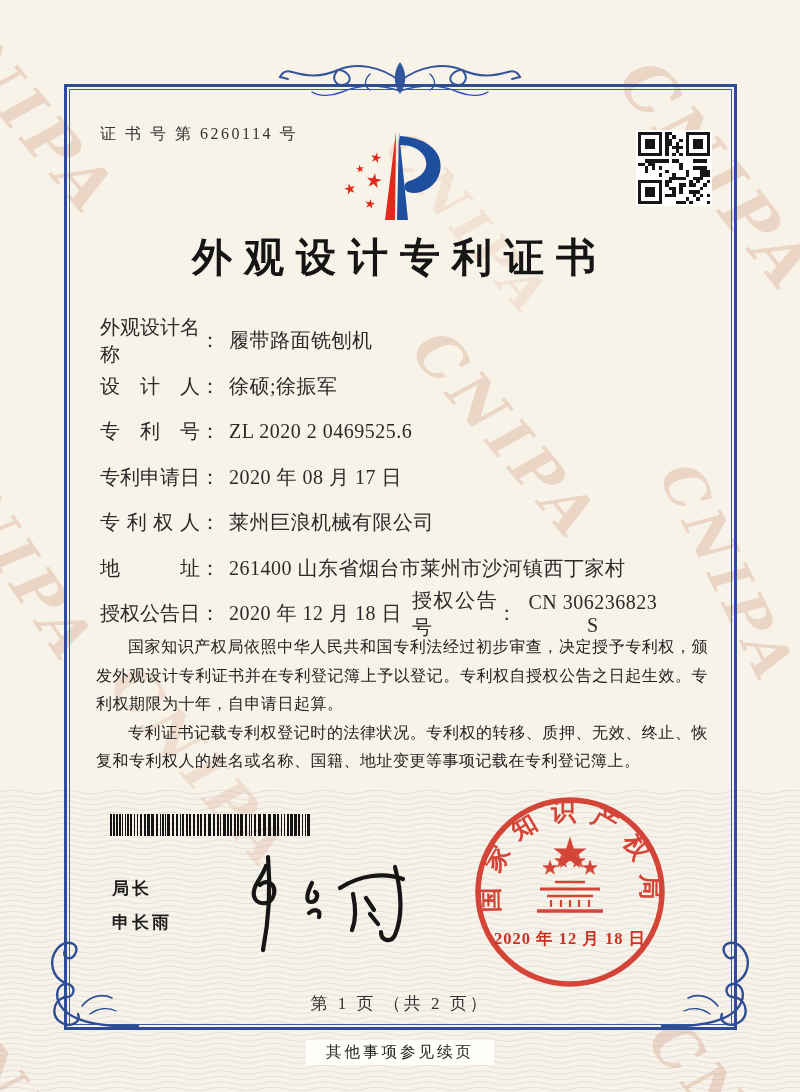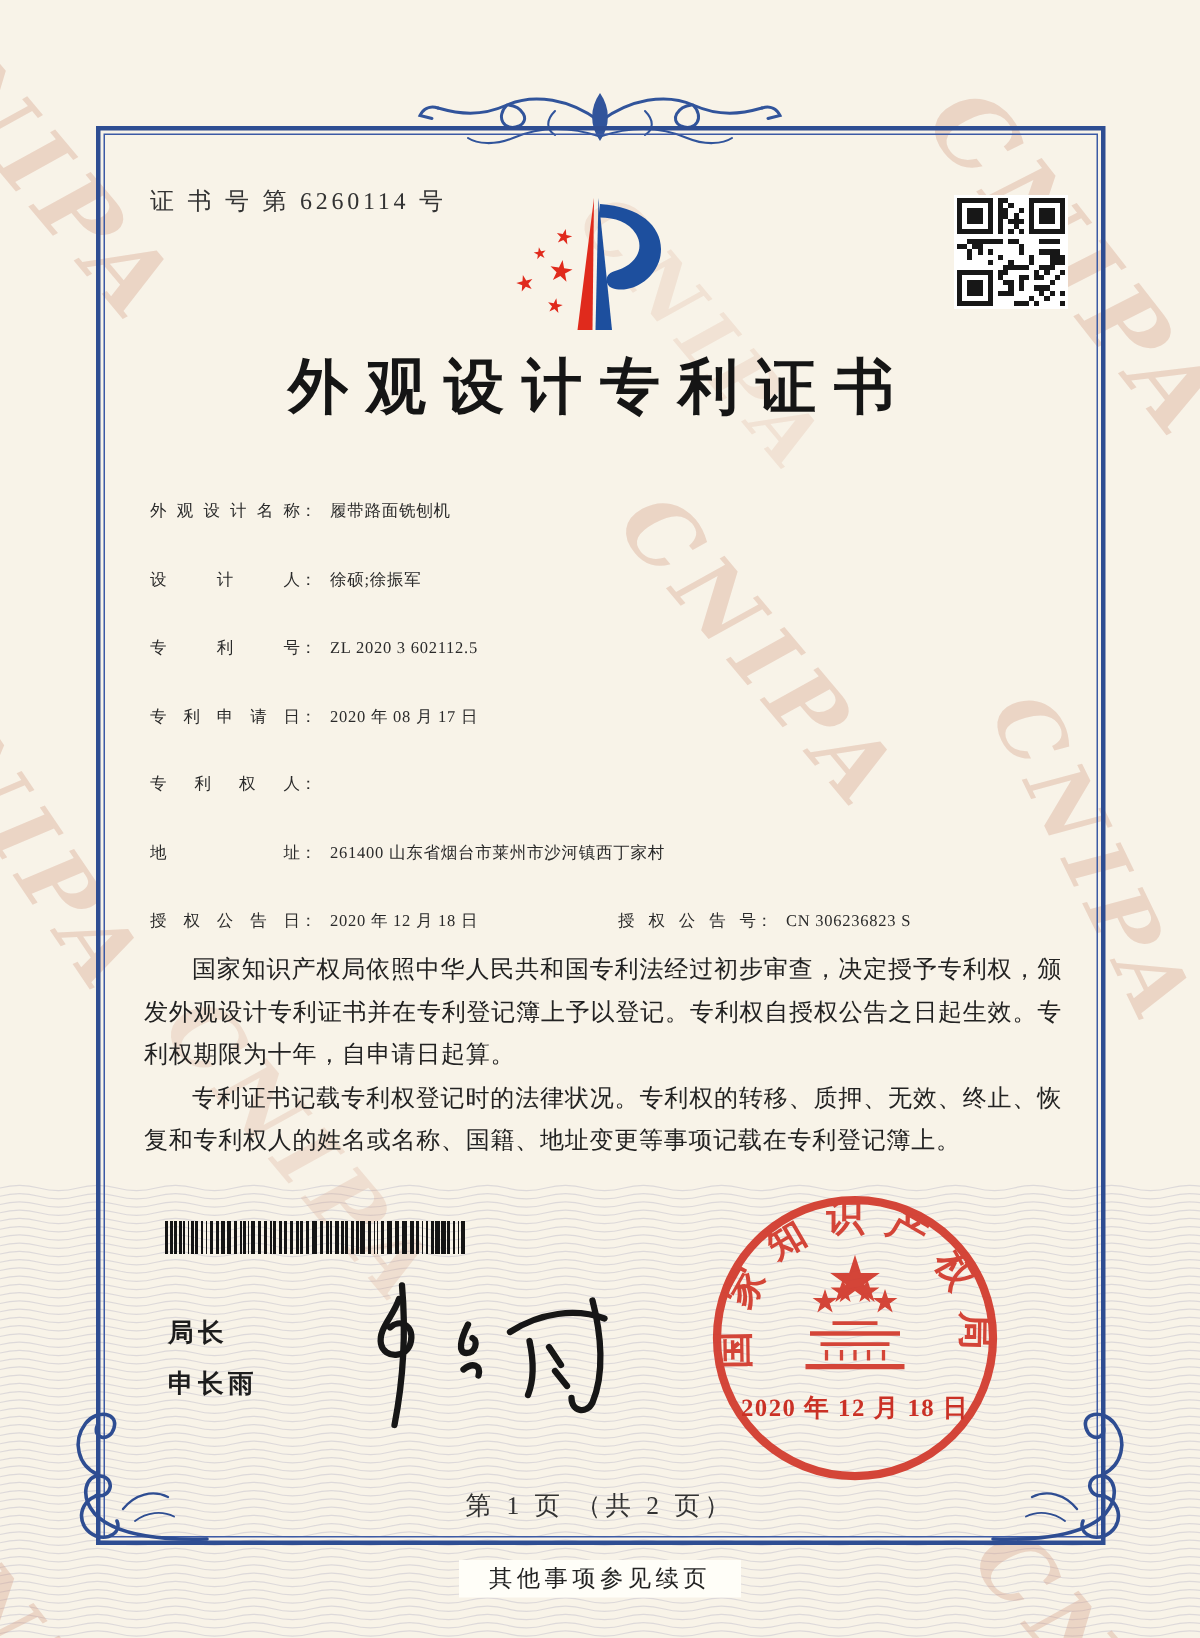--- a/index.html
+++ b/index.html
@@ -32,21 +32,21 @@
     letter-spacing:2.5px;
   }
   .qr-box{position:absolute;left:636px;top:130px;width:76px;height:76px;background:#fff;padding:2px;box-sizing:border-box;}
   .logo{position:absolute;left:334px;top:116px;width:132px;height:114px;}
   .title{
     position:absolute;left:0;right:0;top:230px;text-align:center;
     font-size:40px;font-weight:600;color:#151515;letter-spacing:12px;
   }
   
   .fields{position:absolute;left:100px;top:318px;width:560px;}
-  .frow{height:45.5px;display:flex;align-items:center;position:relative;font-size:11px;color:#2a2a2a;}
+  .frow{height:45.5px;display:flex;align-items:center;position:relative;font-size:20px;color:#2a2a2a;}
   .flabel{display:inline-block;width:100px;text-align:justify;text-align-last:justify;}
   .fcolon{margin-right:9px;}
   .fvalue{letter-spacing:0.5px;text-align:center;}
   .pair2{position:absolute;left:312px;display:flex;align-items:center;}
   .pair2 .flabel{width:92px;}
   
   .body-text{position:absolute;left:96px;top:633px;width:612px;}
   .body-text p{
     margin:0;font-size:16px;line-height:28.5px;color:#222;
     text-indent:2em;text-align:justify;letter-spacing:0.5px;
@@ -403,30 +403,31 @@
       <span class="fvalue">履带路面铣刨机</span>
   </div>
   <div class="frow">
     <span class="flabel">设计人</span>
       <span class="fcolon">：</span>
       <span class="fvalue">徐硕;徐振军</span>
   </div>
   <div class="frow">
     <span class="flabel">专利号</span>
       <span class="fcolon">：</span>
-      <span class="fvalue">ZL 2020 3 602112.5</span>
+      <span class="fvalue">ZL 2020 2 0469525.6</span>
   </div>
   <div class="frow">
     <span class="flabel">专利申请日</span>
       <span class="fcolon">：</span>
       <span class="fvalue">2020 年 08 月 17 日</span>
   </div>
   <div class="frow">
     <span class="flabel">专利权人</span>
       <span class="fcolon">：</span>
+      <span class="fvalue">莱州巨浪机械有限公司</span>
   </div>
   <div class="frow">
     <span class="flabel">地址</span>
       <span class="fcolon">：</span>
       <span class="fvalue">261400 山东省烟台市莱州市沙河镇西丁家村</span>
   </div>
   <div class="frow">
     <span class="flabel">授权公告日</span>
       <span class="fcolon">：</span>
       <span class="fvalue">2020 年 12 月 18 日</span>

